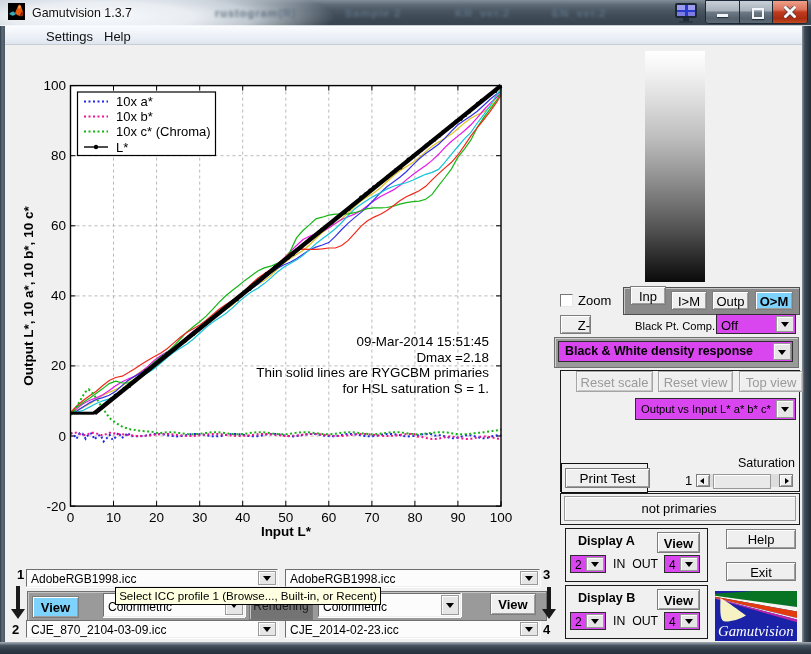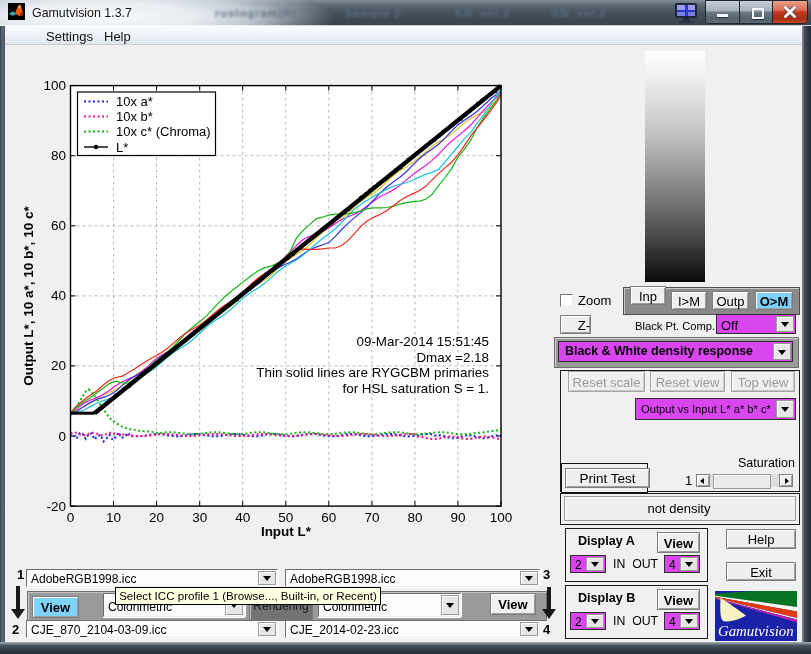--- a/index.html
+++ b/index.html
@@ -12,21 +12,21 @@
 #borderL{left:0;top:26px;width:5px;height:617px;background:linear-gradient(to right,#2f3b47,#5d6b79 40%,#4a5864);}
 #borderR{left:802px;top:26px;width:9px;height:617px;background:linear-gradient(to right,#8b95a0,#3d4a56 30%,#2c3844 70%,#1f2b37);}
 #borderB{left:0px;top:642px;width:811px;height:12px;background:linear-gradient(to bottom,#aab2bb,#46535f 30%,#303d49 65%,#24303c 100%);}
 #menubar{left:5px;top:26px;width:797px;height:18px;background:linear-gradient(to bottom,#fafcfe,#e9eef6 70%,#dfe5ef);border-bottom:1px solid #c8cdd4;}
 .menuitem{top:29px;font-size:13px;color:#111;}
 #client{left:5px;top:45px;width:797px;height:597px;background:#f0f0f0;}
 
 .btn,.combo{box-sizing:border-box;}
 .btn{background:#efefef;border:1px solid #7d7d7d;box-shadow:inset 1px 1px 0 #ffffff,inset -1px -1px 0 #9e9e9e;font-size:13px;color:#000;text-align:center;}
 .btn.yellow{background:#7dd3fc;}
-.btn.disabled{color:#9a9a9a;border:1px solid #a5a5a5;box-shadow:inset 1px 1px 0 #f6f6f6,inset -1px -1px 0 #c7c7c7;}
+.btn.disabled{color:#9a9a9a;border:1px solid #a5a5a5;box-shadow:inset 1px 1px 0 #f6f6f6,inset -1px -1px 0 #c7c7c7;margin-left:8px;}
 .combo{background:#fcfcfc;border:1px solid;border-color:#6e6e6e #efefef #efefef #6e6e6e;box-shadow:0 1px 0 #fdfdfd,1px 0 0 #fdfdfd;font-size:12px;color:#000;}
 .combo .car{position:absolute;right:1px;top:1px;bottom:1px;width:16px;background:#e6e6e6;border:1px solid #9a9a9a;box-shadow:inset 1px 1px 0 #fff;}
 .combo.dark{border:1px solid #2e2e2e;box-shadow:none;background:#d946ef;}
 .car:after{content:"";position:absolute;left:50%;top:50%;margin-left:-4px;margin-top:-2px;border:4px solid transparent;border-top:5px solid #000;border-bottom:0;}
 .gbox{border:1px solid #1a1a1a;}
 .lbl{font-size:13px;color:#000;}
 .ghost{font-size:11px;color:#5f7080;opacity:0.95;filter:blur(1.4px);font-weight:bold;letter-spacing:1px;}
 #wbtns{left:705px;top:0;width:101px;height:22px;}
 .wb{position:absolute;top:0;height:22px;overflow:hidden;}
 #wb-min{left:0;width:34px;border-radius:0 0 0 4px;}
@@ -330,21 +330,21 @@
   <div class="abs" style="left:696px;top:474px;width:97px;height:13px;background:#ddd;">
     <div class="abs btn" style="left:0;top:0;width:14px;height:13px;"></div>
     <div class="abs btn" style="left:83px;top:0;width:14px;height:13px;"></div>
     <div class="abs" style="left:17px;top:0;width:56px;height:13px;background:#e9e9e9;border:1px solid #999;box-shadow:inset 1px 1px 0 #fff;"></div>
     <div class="abs" style="left:4px;top:4px;width:0;height:0;border:3px solid transparent;border-right:4px solid #000;border-left:0;"></div>
     <div class="abs" style="left:89px;top:4px;width:0;height:0;border:3px solid transparent;border-left:4px solid #000;border-right:0;"></div>
   </div>
 
   <div class="abs gbox" style="left:560px;top:493px;width:238px;height:30px;"></div>
   <div class="abs" style="left:564px;top:496px;width:230px;height:23px;background:#efefef;border:1px solid #9a9a9a;box-shadow:inset 1px 1px 0 #fff;"></div>
-  <div class="abs lbl" style="left:564px;top:501px;width:230px;text-align:center;">not density</div>
+  <div class="abs lbl" style="left:564px;top:501px;width:230px;text-align:center;">not primaries</div>
 
   <div class="abs gbox" style="left:565px;top:528px;width:141px;height:52px;"></div>
   <div class="abs lbl" style="left:578px;top:534px;font-weight:bold;font-size:12.6px;">Display A</div>
   <div class="abs btn" style="left:657px;top:532px;width:43px;height:21px;line-height:21px;font-weight:bold;">View</div>
   <div class="abs combo dark" style="left:570px;top:555px;width:36px;height:18px;">
       <span style="position:absolute;left:4px;top:2px;">2</span>
       <span class="car"></span>
     </div>
   <div class="abs lbl" style="left:613px;top:557px;font-size:12.3px;">IN&nbsp; OUT</div>
   <div class="abs combo dark" style="left:664px;top:555px;width:36px;height:18px;">

